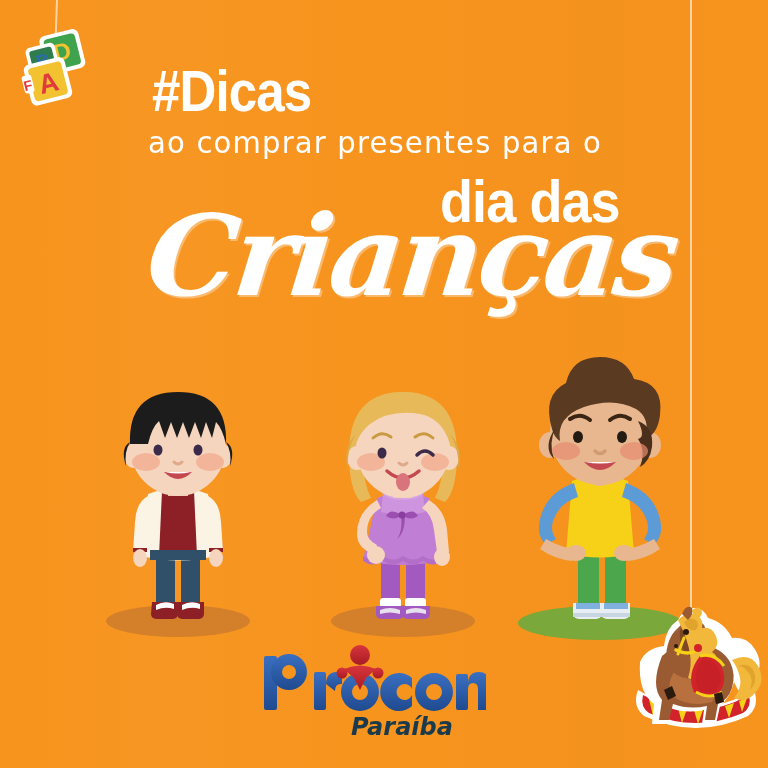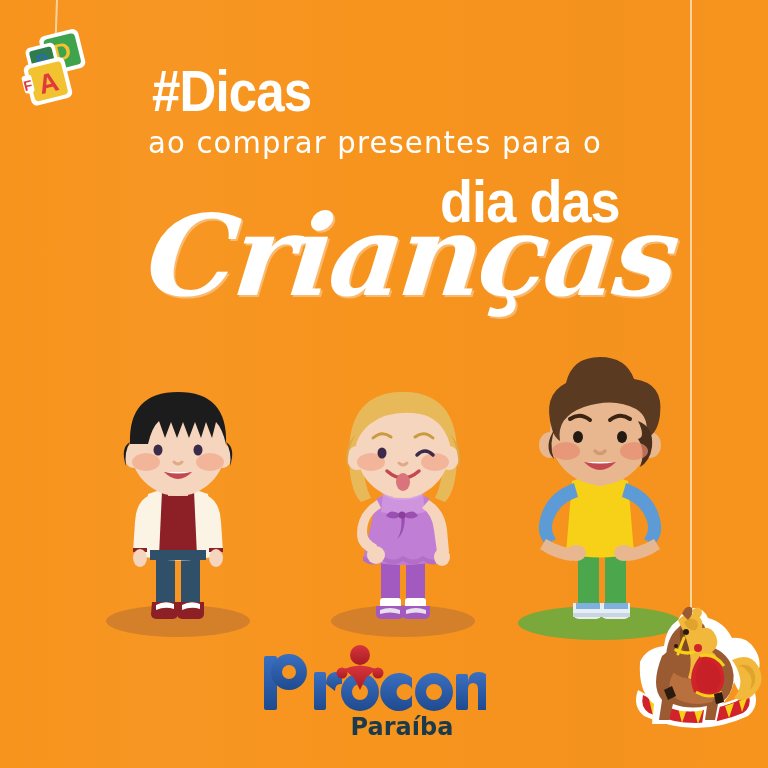--- a/index.html
+++ b/index.html
@@ -116,21 +116,21 @@
   .horse svg { display: block; }
 
   
   .kid { position: absolute; }
   .kid svg { display: block; }
   .kid-boy1  { left: 78px;  top: 358px; width: 200px; height: 290px; }
   .kid-girl  { left: 305px; top: 358px; width: 195px; height: 290px; }
   .kid-boy2  { left: 496px; top: 305px; width: 210px; height: 345px; }
 
   
-  .logo { position: absolute; left: 256px; top: 642px; width: 230px; height: 100px; }
+  .logo { position: absolute; left: 256px; top: 642px; width: 230px; height: 100px; font-style: italic; }
   .logo svg { display: block; }
 </style>
 </head>
 <body>
 
 <div class="poster" style="background: rgb(247, 148, 30);">
 
   <div class="bg-band"></div>
 
   <div class="string string-left"></div>

